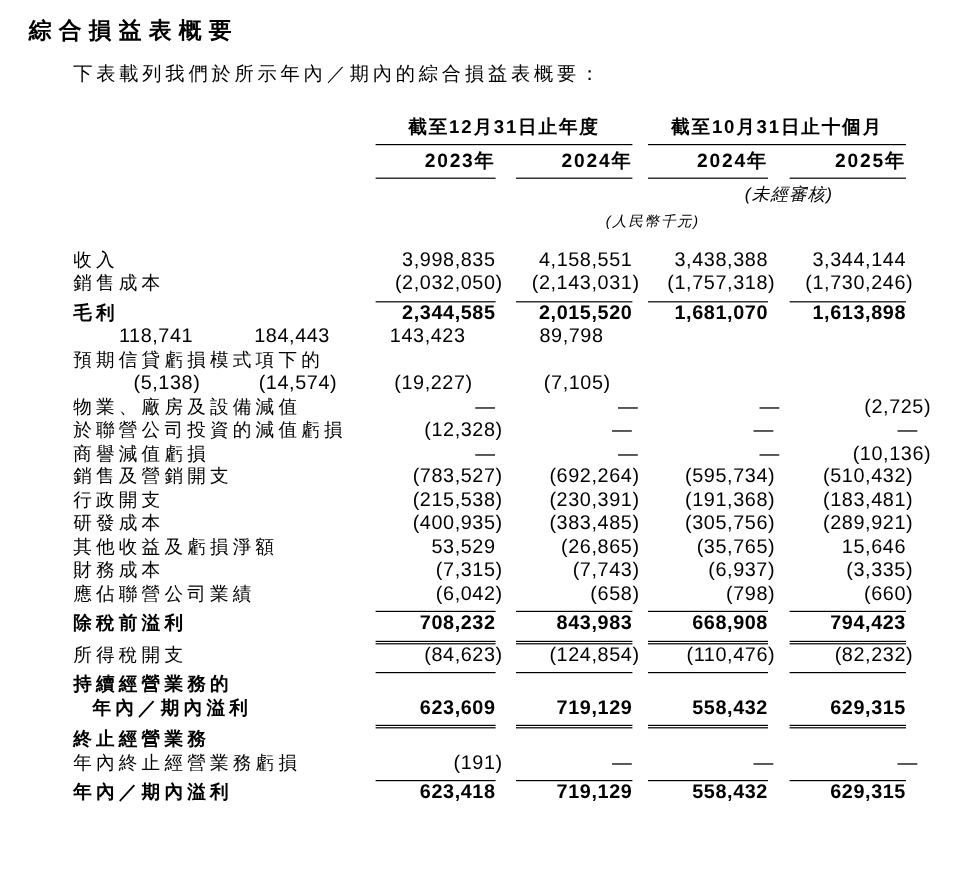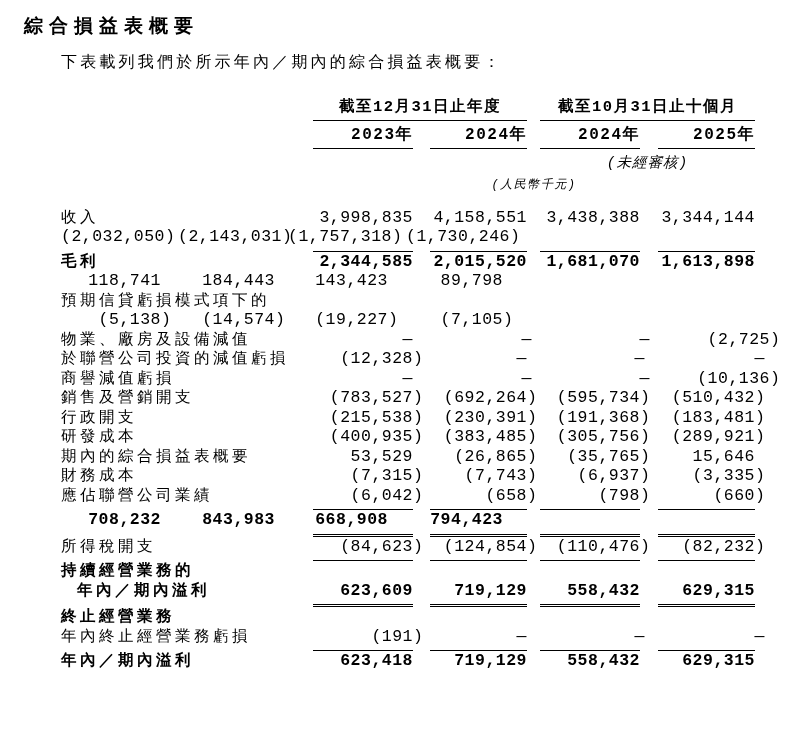--- a/index.html
+++ b/index.html
@@ -1,21 +1,21 @@
 <!DOCTYPE html>
 <html><head>
 <meta charset="utf-8">
 <style>
   html,body{margin:0;padding:0;background:#fff;}
   .page{
     position:relative;
     width:800px;height:746px;
     background:#ffffff;
     color:#000;
-    font-family:Liberation Mono, monospace;
+    font-family:Liberation Sans, sans-serif;
     overflow:hidden;
   }
   .title{
     margin:16px 0 0 24px;
     font-size:19px;font-weight:bold;
     letter-spacing:6px;line-height:1.2;
   }
   .intro{
     margin:14px 0 0 61px;
     font-size:16px;letter-spacing:3.2px;line-height:1.3;
@@ -35,21 +35,21 @@
     text-align:center;font-weight:bold;font-size:15.5px;letter-spacing:1.5px;
     border-bottom:1px solid #000;padding-bottom:3px;white-space:nowrap;flex:none;
   }
   .g1{width:214px;}
   .g2{width:215px;}
   .hyears{display:flex;margin-top:3px;}
   .year{
     text-align:right;font-weight:bold;font-size:16px;letter-spacing:1.5px;
     border-bottom:1px solid #000;padding-bottom:3px;white-space:nowrap;
   }
-  .noterow{display:flex;margin-top:4px;}
+  .noterow{display:flex;margin-top:4px;gap:10px;}
   .note{font-style:italic;text-align:center;white-space:nowrap;flex:none;}
   .unaud{width:215px;font-size:14.5px;letter-spacing:1px;}
   .curr{width:442px;font-size:12px;letter-spacing:1.5px;}
   
   #table-body{margin-top:15px;}
   .row{display:flex;height:19.5px;align-items:center;}
   .row.gap{}
   .lbl{
     width:252px;flex:none;font-size:15.5px;letter-spacing:3.5px;
     white-space:nowrap;
@@ -104,20 +104,21 @@
 
     <div id="table-body">
         <div class="row">
           <div class="lbl">收入</div>
           <div class="num c1">3,998,835</div>
           <div class="num c2">4,158,551</div>
           <div class="num c3">3,438,388</div>
           <div class="num c4">3,344,144</div>
         </div>
         <div class="row">
+          <div class="lbl">銷售成本</div>
           <div class="num c1">(2,032,050<span class="hang">)</span></div>
           <div class="num c2">(2,143,031<span class="hang">)</span></div>
           <div class="num c3">(1,757,318<span class="hang">)</span></div>
           <div class="num c4">(1,730,246<span class="hang">)</span></div>
         </div>
         <div class="rrow">
           <div class="sp-label"></div>
           <div class="rl c1"></div>
           <div class="rl c2"></div>
           <div class="rl c3"></div>
@@ -185,21 +186,21 @@
           <div class="num c4">(183,481<span class="hang">)</span></div>
         </div>
         <div class="row">
           <div class="lbl">研發成本</div>
           <div class="num c1">(400,935<span class="hang">)</span></div>
           <div class="num c2">(383,485<span class="hang">)</span></div>
           <div class="num c3">(305,756<span class="hang">)</span></div>
           <div class="num c4">(289,921<span class="hang">)</span></div>
         </div>
         <div class="row">
-          <div class="lbl">期內的綜合損益表概要</div>
+          <div class="lbl">其他收益及虧損淨額</div>
           <div class="num c1">53,529</div>
           <div class="num c2">(26,865<span class="hang">)</span></div>
           <div class="num c3">(35,765<span class="hang">)</span></div>
           <div class="num c4">15,646</div>
         </div>
         <div class="row">
           <div class="lbl">財務成本</div>
           <div class="num c1">(7,315<span class="hang">)</span></div>
           <div class="num c2">(7,743<span class="hang">)</span></div>
           <div class="num c3">(6,937<span class="hang">)</span></div>
@@ -213,20 +214,21 @@
           <div class="num c4">(660<span class="hang">)</span></div>
         </div>
         <div class="rrow">
           <div class="sp-label"></div>
           <div class="rl c1"></div>
           <div class="rl c2"></div>
           <div class="rl c3"></div>
           <div class="rl c4"></div>
         </div>
         <div class="row bold gap">
+          <div class="lbl">除稅前溢利</div>
           <div class="num c1">708,232</div>
           <div class="num c2">843,983</div>
           <div class="num c3">668,908</div>
           <div class="num c4">794,423</div>
         </div>
         <div class="rrow">
           <div class="sp-label"></div>
           <div class="rl2 c1"></div>
           <div class="rl2 c2"></div>
           <div class="rl2 c3"></div>

